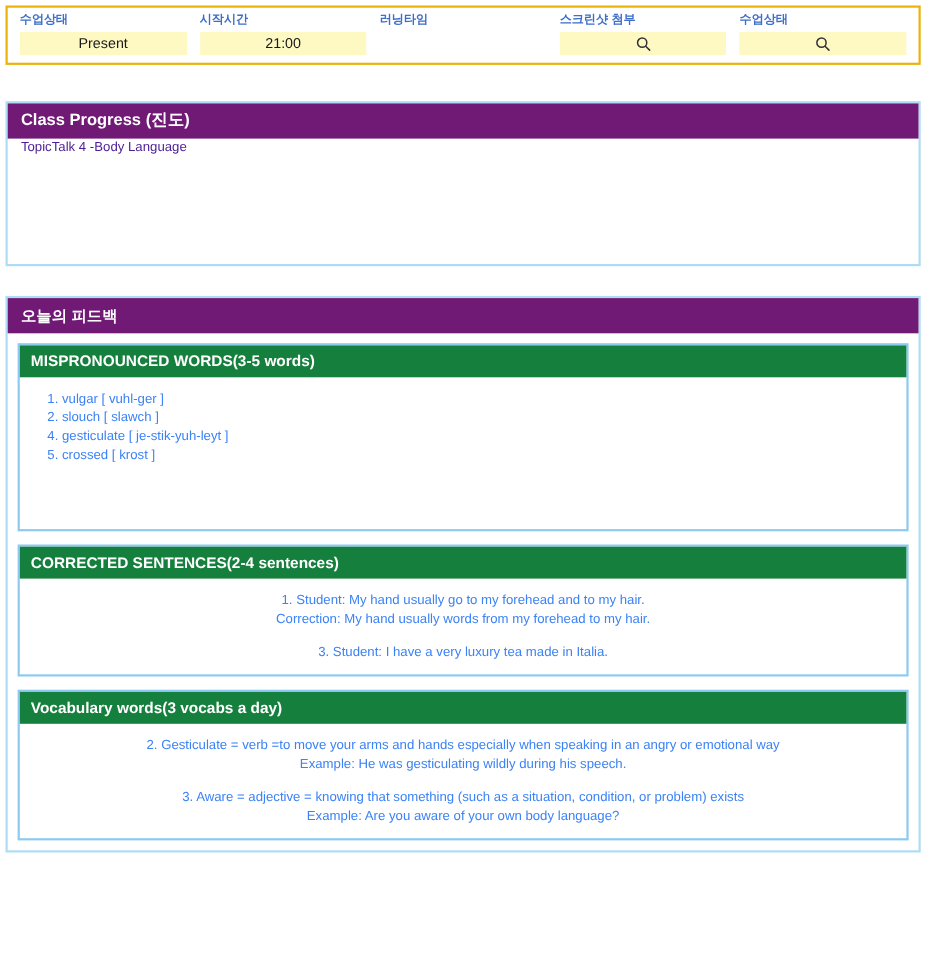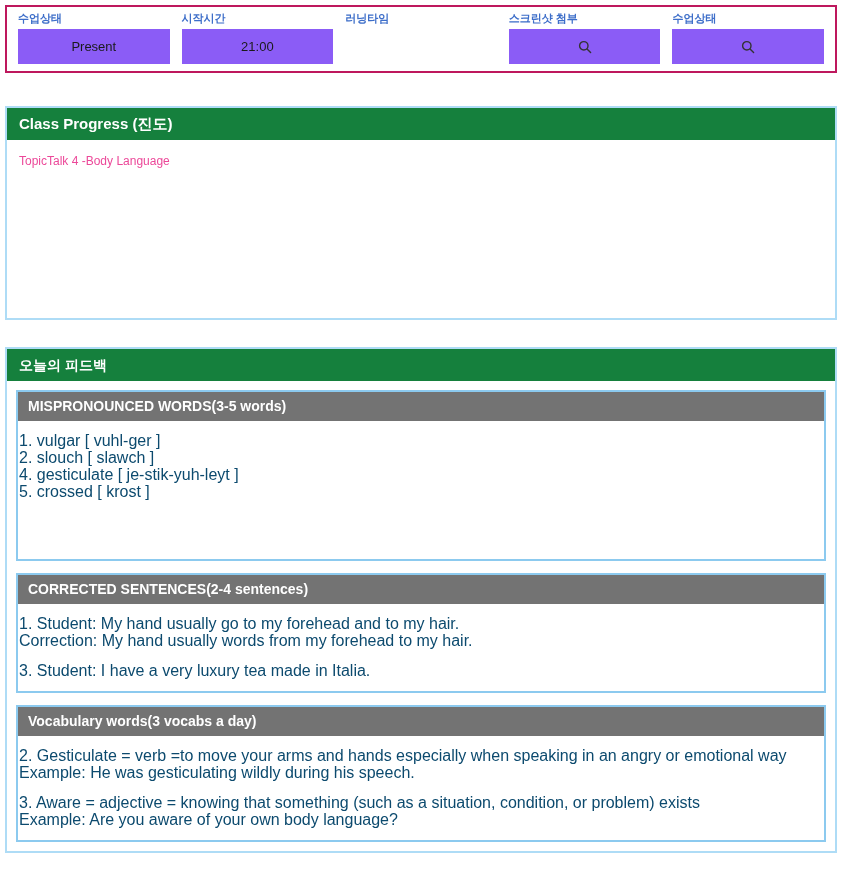--- a/index.html
+++ b/index.html
@@ -4,62 +4,62 @@
 <style>
   * { box-sizing: border-box; }
   html, body { margin: 0; padding: 0; background: #fff; }
   body {
     width: 842px; height: 883px;
     font-family: "Liberation Sans", sans-serif;
     overflow: hidden;
   }
   
   .topbar {
-    margin: 5px; border: 2px solid #be185d;
+    margin: 5px; border: 2px solid #eab308;
     display: flex; gap: 12px;
     padding: 5px 11px 7px;
   }
   .field { flex: 1; min-width: 0; }
   .field-label {
     color: #3d6ec9; font-size: 11px; font-weight: bold;
     line-height: 13px; margin-bottom: 4px; white-space: nowrap;
   }
   .field-value {
-    background: #8b5cf6; height: 35px;
+    background: #fef9c3; height: 21px;
     display: flex; align-items: center; justify-content: center;
     font-size: 13px; color: #1a1a1a;
   }
   .search-glyph { display: inline-flex; }
   
   .section { margin: 0 5px; border: 2px solid #aedcf6; background: #fff; }
   .section-header {
-    background: #15803d; color: #fff; font-weight: bold;
+    background: #701a75; color: #fff; font-weight: bold;
     font-size: 15px; line-height: 18px; padding: 7px 12px;
   }
   .progress-section { margin-top: 33px; }
   .progress-content {
-    padding: 14px 12px; font-size: 12px; color: #ec4899;
-    height: 178px;
+    padding: 0 12px; font-size: 12px; color: #4c1d95;
+    height: 114px;
   }
   
   .feedback-section { margin-top: 27px; }
   .feedback-header { font-size: 14px; }
   .feedback-body { padding: 9px; }
   .subsection { border: 2px solid #8ccaef; margin-bottom: 12px; }
   .subsection:last-child { margin-bottom: 0; }
   .sub-header {
-    background: #737373; color: #fff; font-weight: bold;
+    background: #15803d; color: #fff; font-weight: bold;
     font-size: 14px; line-height: 17px; padding: 6px 10px;
   }
   .sub-content {
-    padding: 11px 1px 12px; font-size: 16px; color: #0c4a6e;
+    padding: 11px 25px 12px; font-size: 12px; color: #3b82f6;
     line-height: 17px;
   }
   .mis-content { min-height: 138px; }
-  .para { margin-bottom: 13px; }
+  .para { margin-bottom: 13px; text-align: center; }
   .para:last-child { margin-bottom: 0; }
 </style>
 </head>
 <body>
 
 <div class="topbar">
 
   <div class="field">
     <div class="field-label">수업상태</div>
     <div class="field-value">Present</div>

